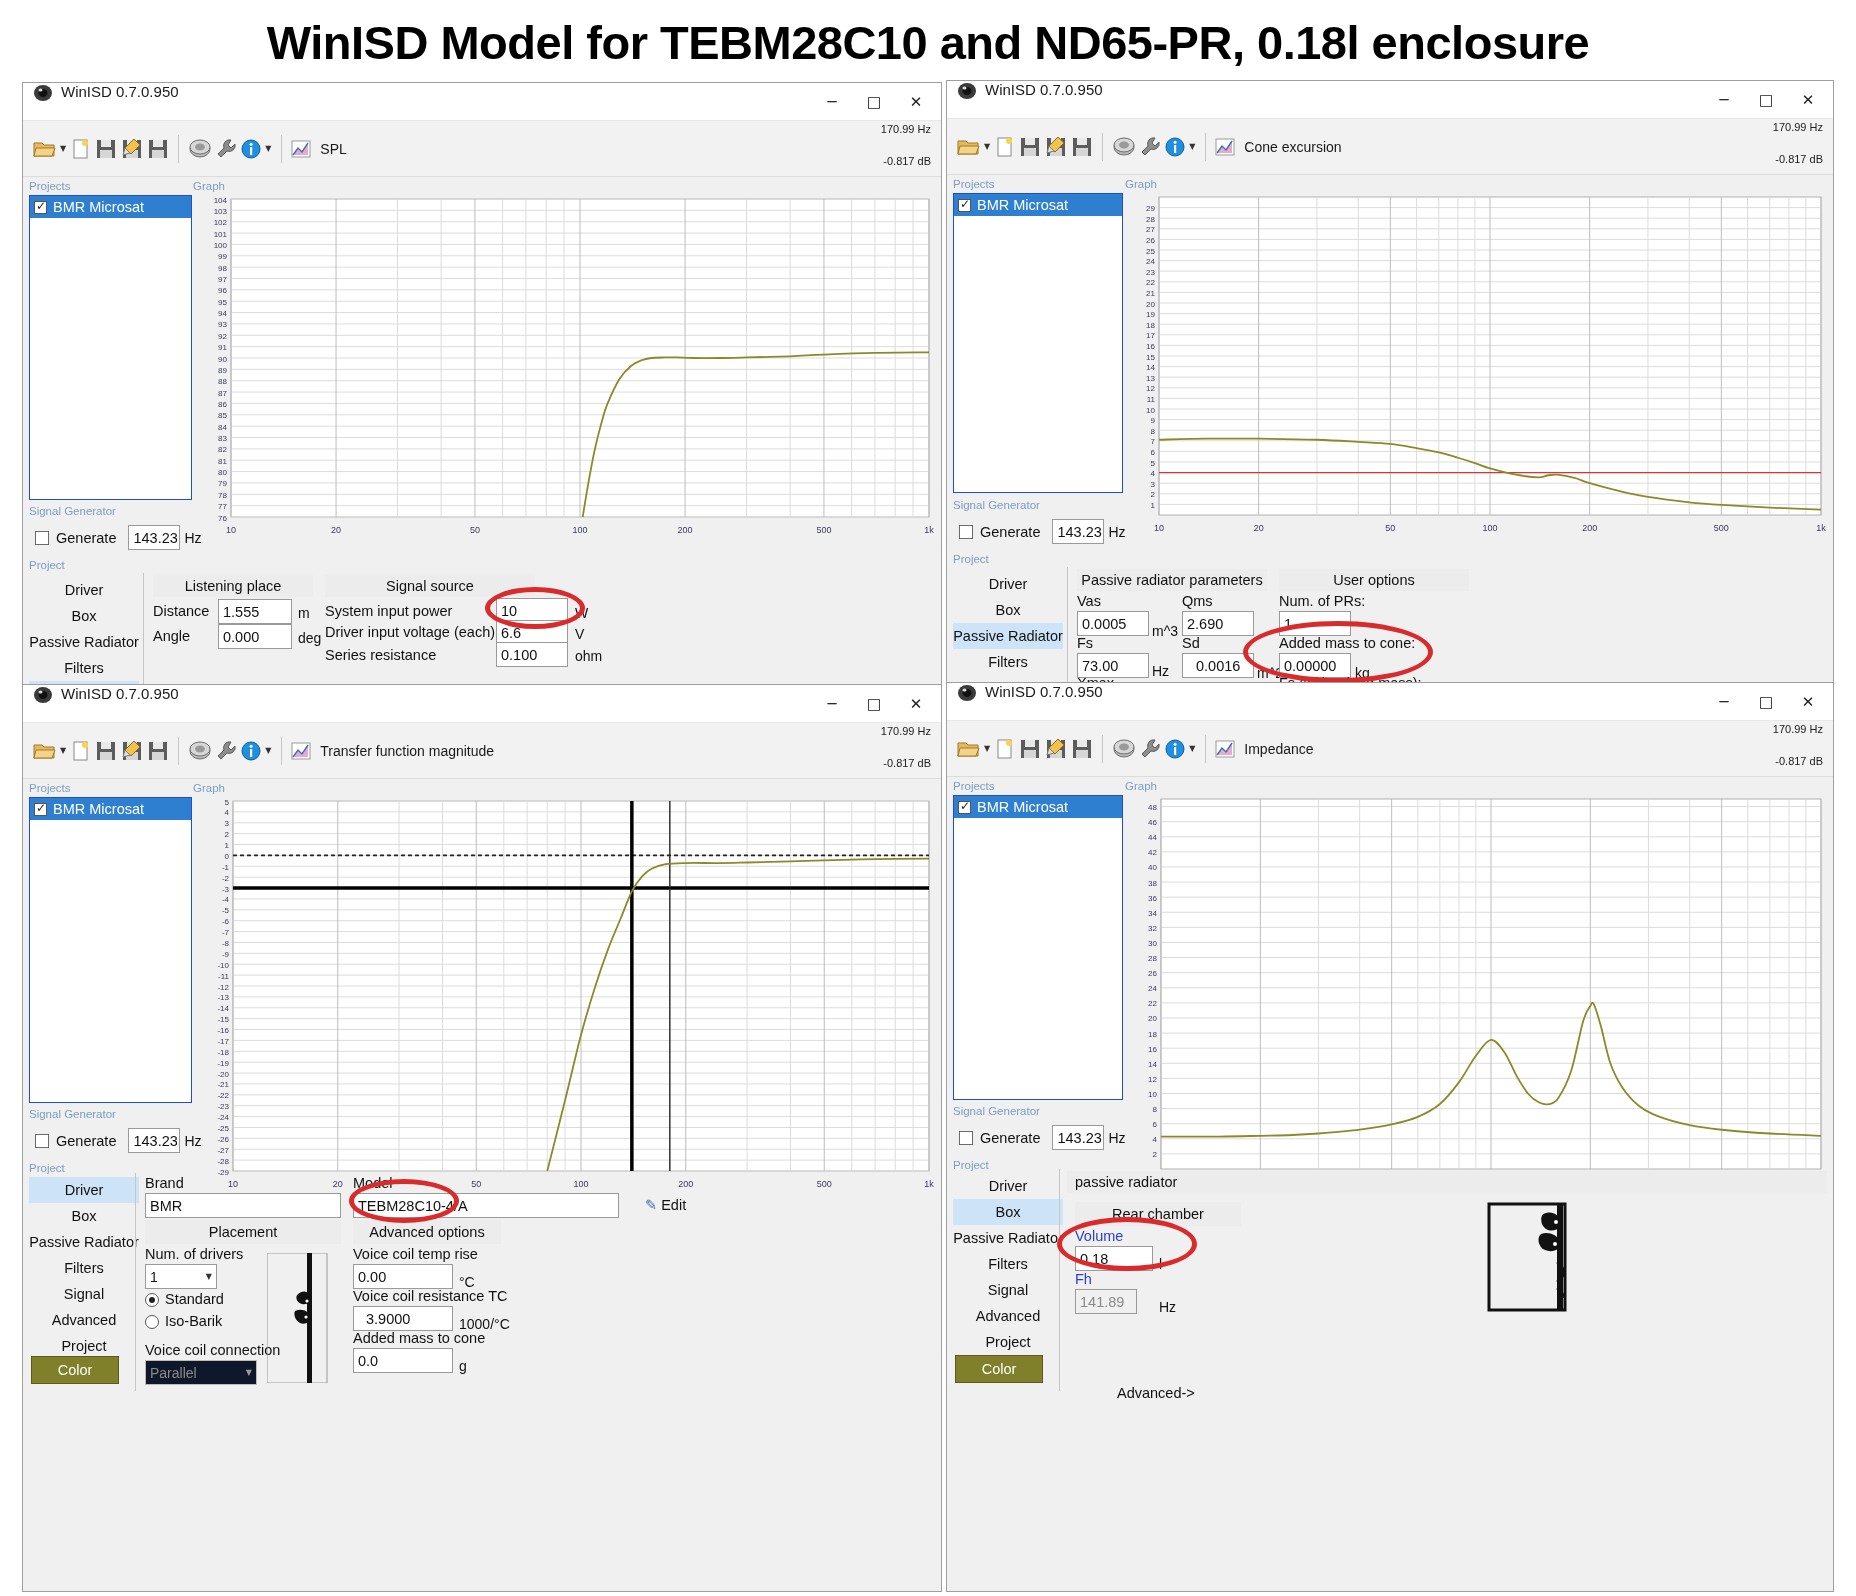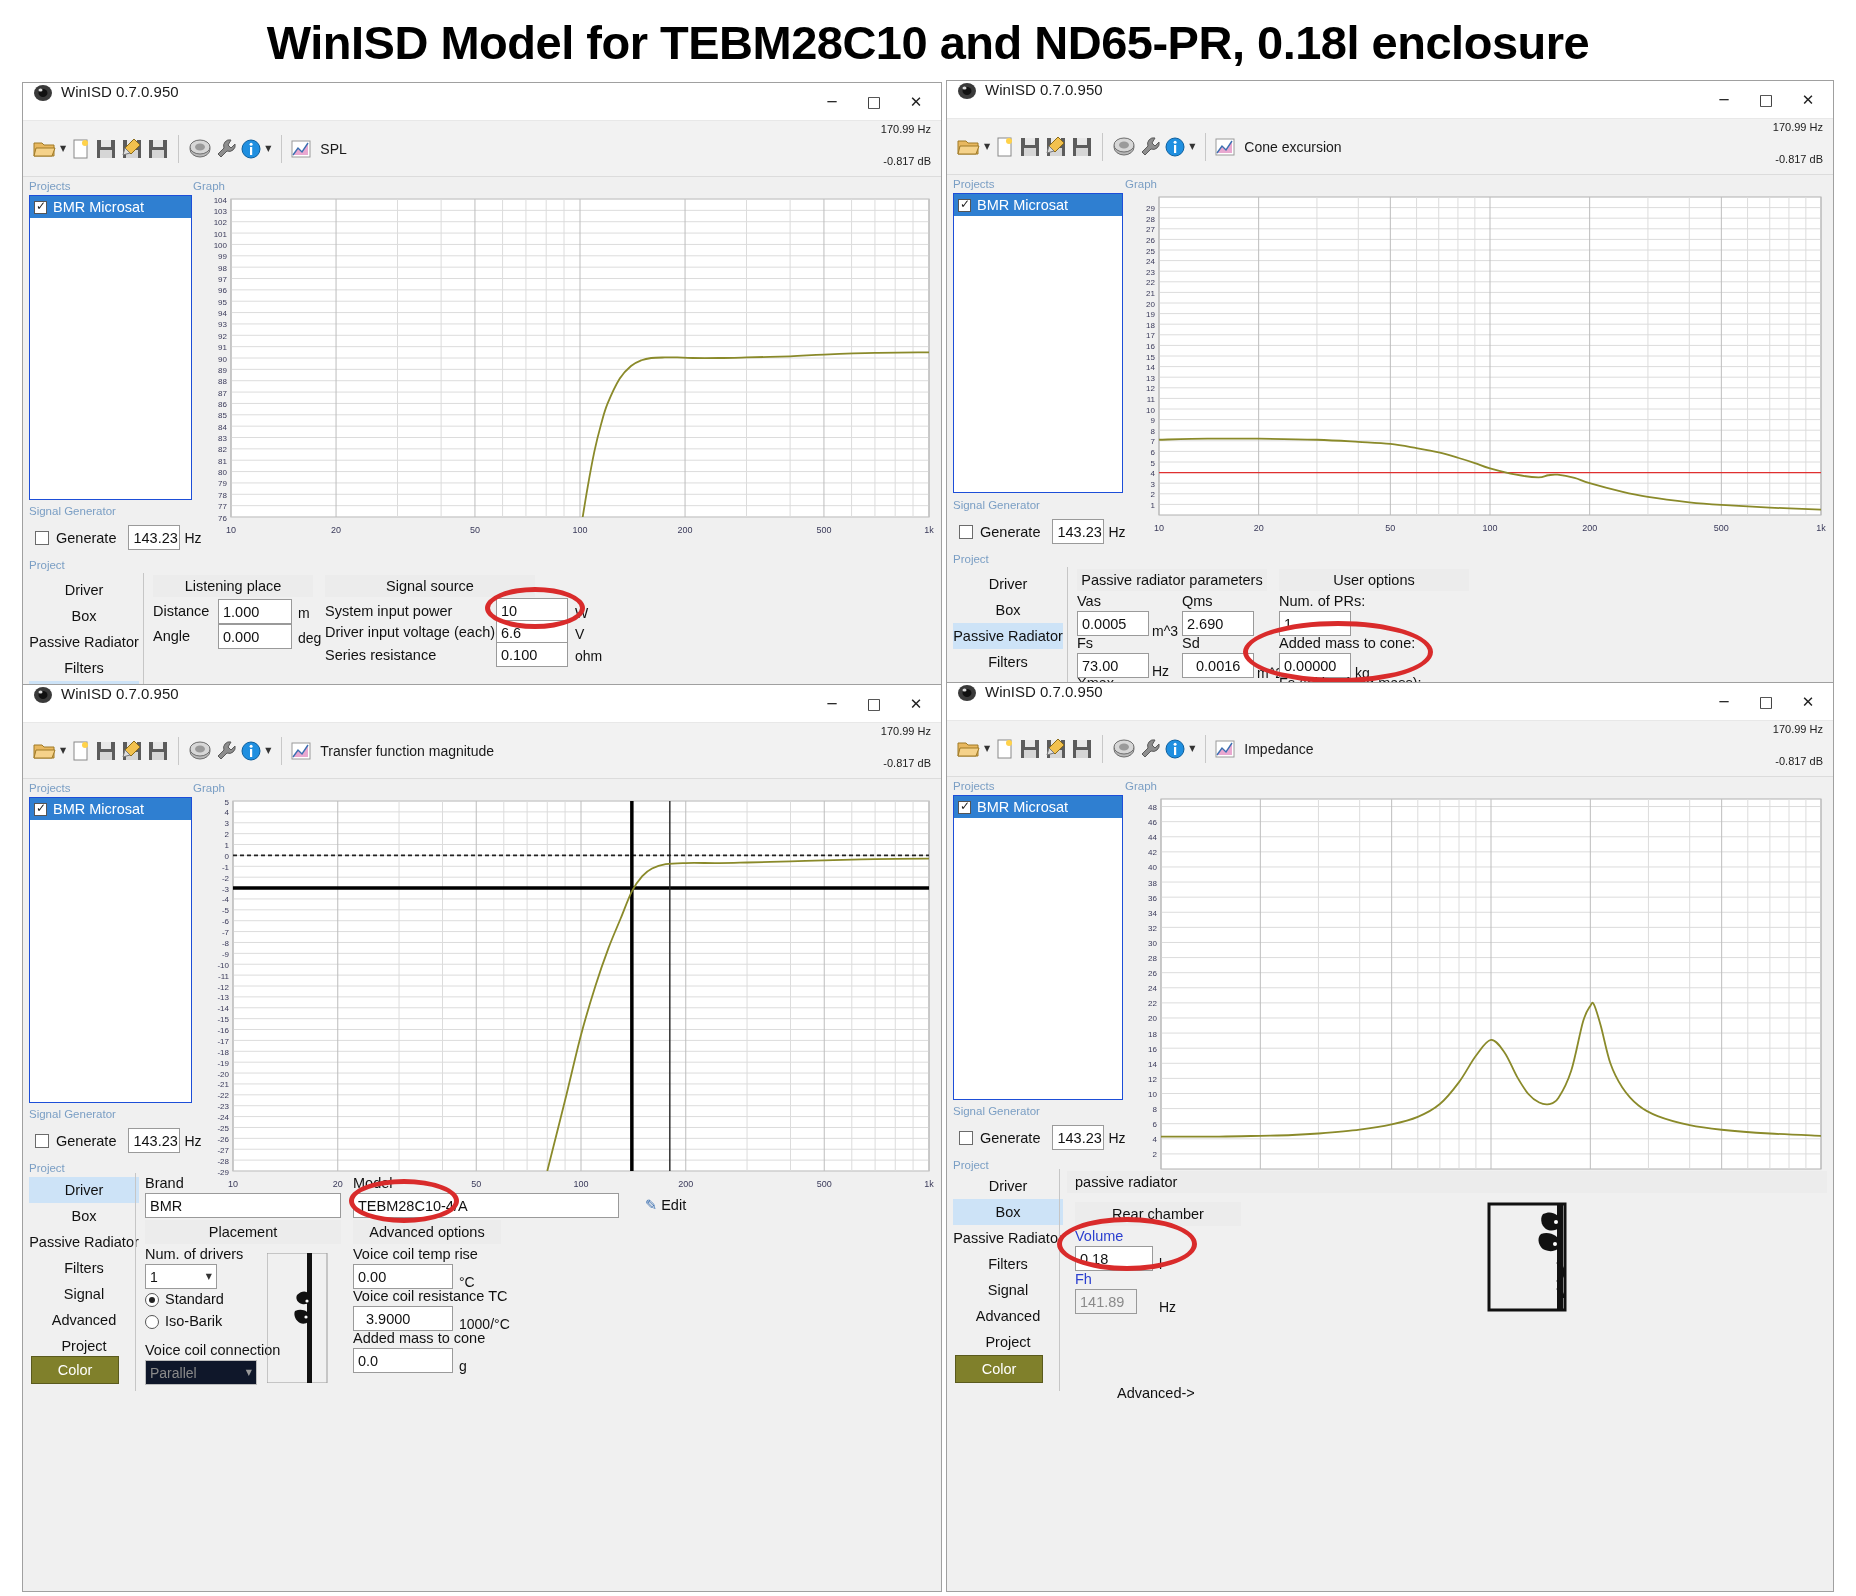--- a/index.html
+++ b/index.html
@@ -336,21 +336,21 @@
       <div class="tab">Box</div>
       <div class="tab">Passive Radiator</div>
       <div class="tab">Filters</div>
       <div class="tab active">Signal</div>
 
     </div>
     <div class="panel-sep" style="left:120px;top:396px;height:115px;"></div>
 
     <div class="grp-head" style="position:absolute;left:130px;top:398px;width:160px;">Listening place</div>
     <span class="fld-lbl" style="position:absolute;left:130px;top:426px;">Distance</span>
-    <span class="inp" style="position:absolute;left:195px;top:422px;width:74px;">1.000</span>
+    <span class="inp" style="position:absolute;left:195px;top:422px;width:74px;">1.555</span>
     <span class="unit" style="position:absolute;left:275px;top:428px;">m</span>
     <span class="fld-lbl" style="position:absolute;left:130px;top:451px;">Angle</span>
     <span class="inp" style="position:absolute;left:195px;top:447px;width:74px;">0.000</span>
     <span class="unit" style="position:absolute;left:275px;top:453px;overflow:hidden;width:25px;height:16px;">deg</span>
 
     <div class="grp-head" style="position:absolute;left:302px;top:398px;width:210px;">Signal source</div>
     <span class="fld-lbl" style="position:absolute;left:302px;top:426px;">System input power</span>
     <span class="inp" style="position:absolute;left:473px;top:421px;width:72px;">10</span>
     <span class="unit" style="position:absolute;left:552px;top:428px;">W</span>
     <span class="fld-lbl" style="position:absolute;left:302px;top:447px;">Driver input voltage (each)</span>

